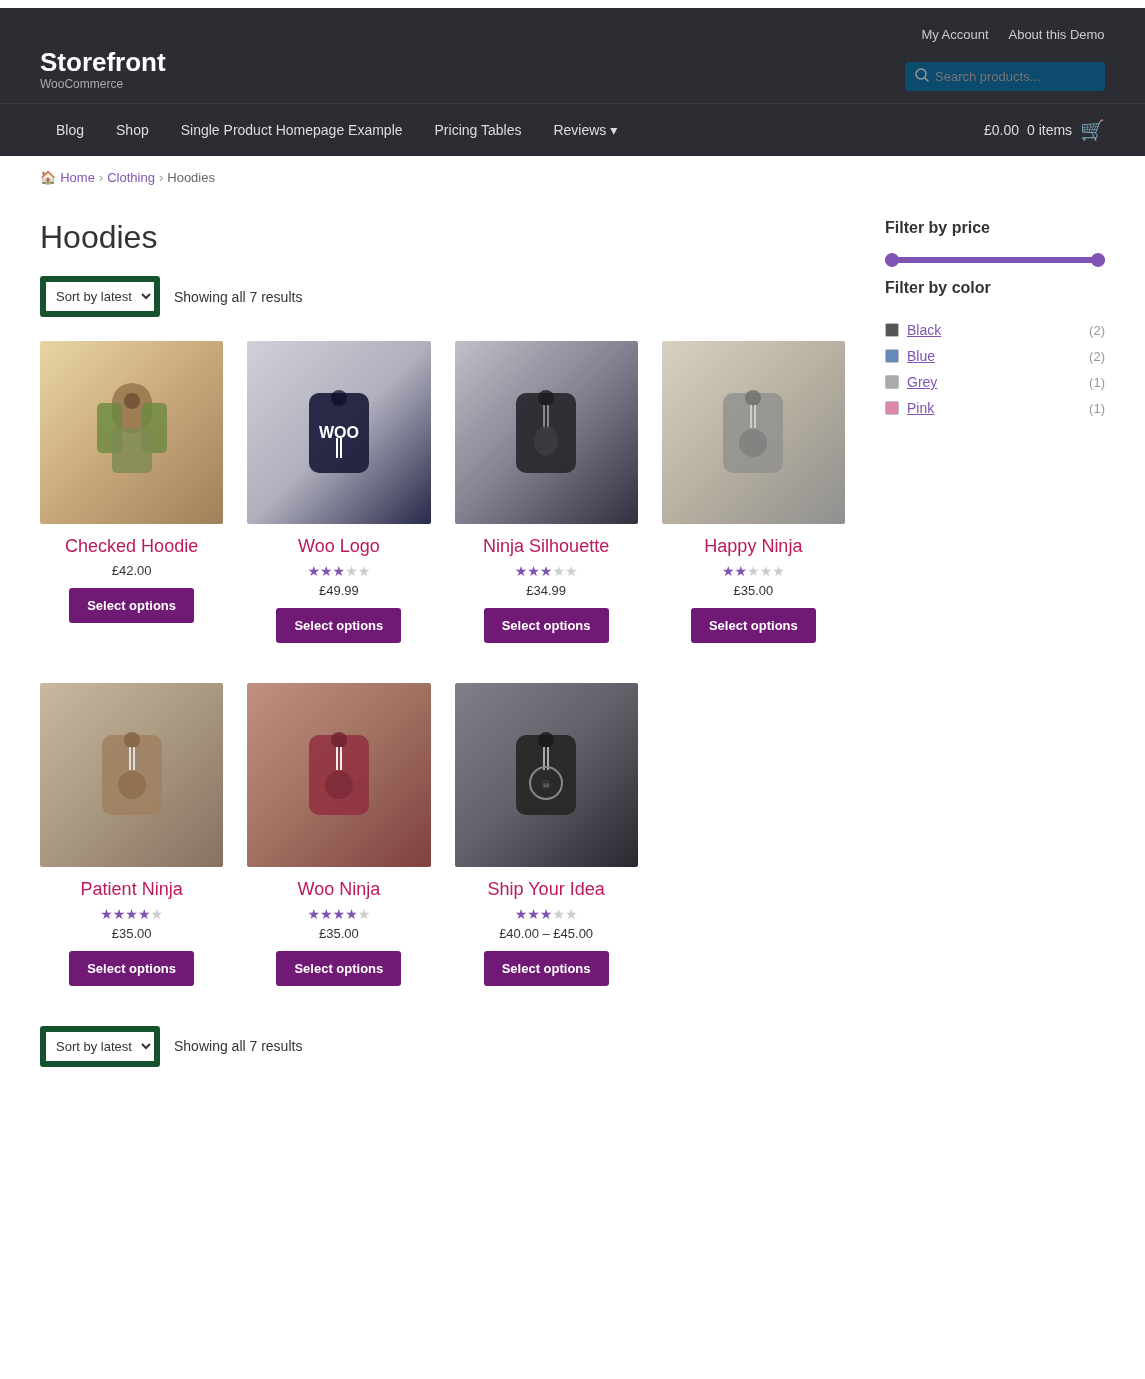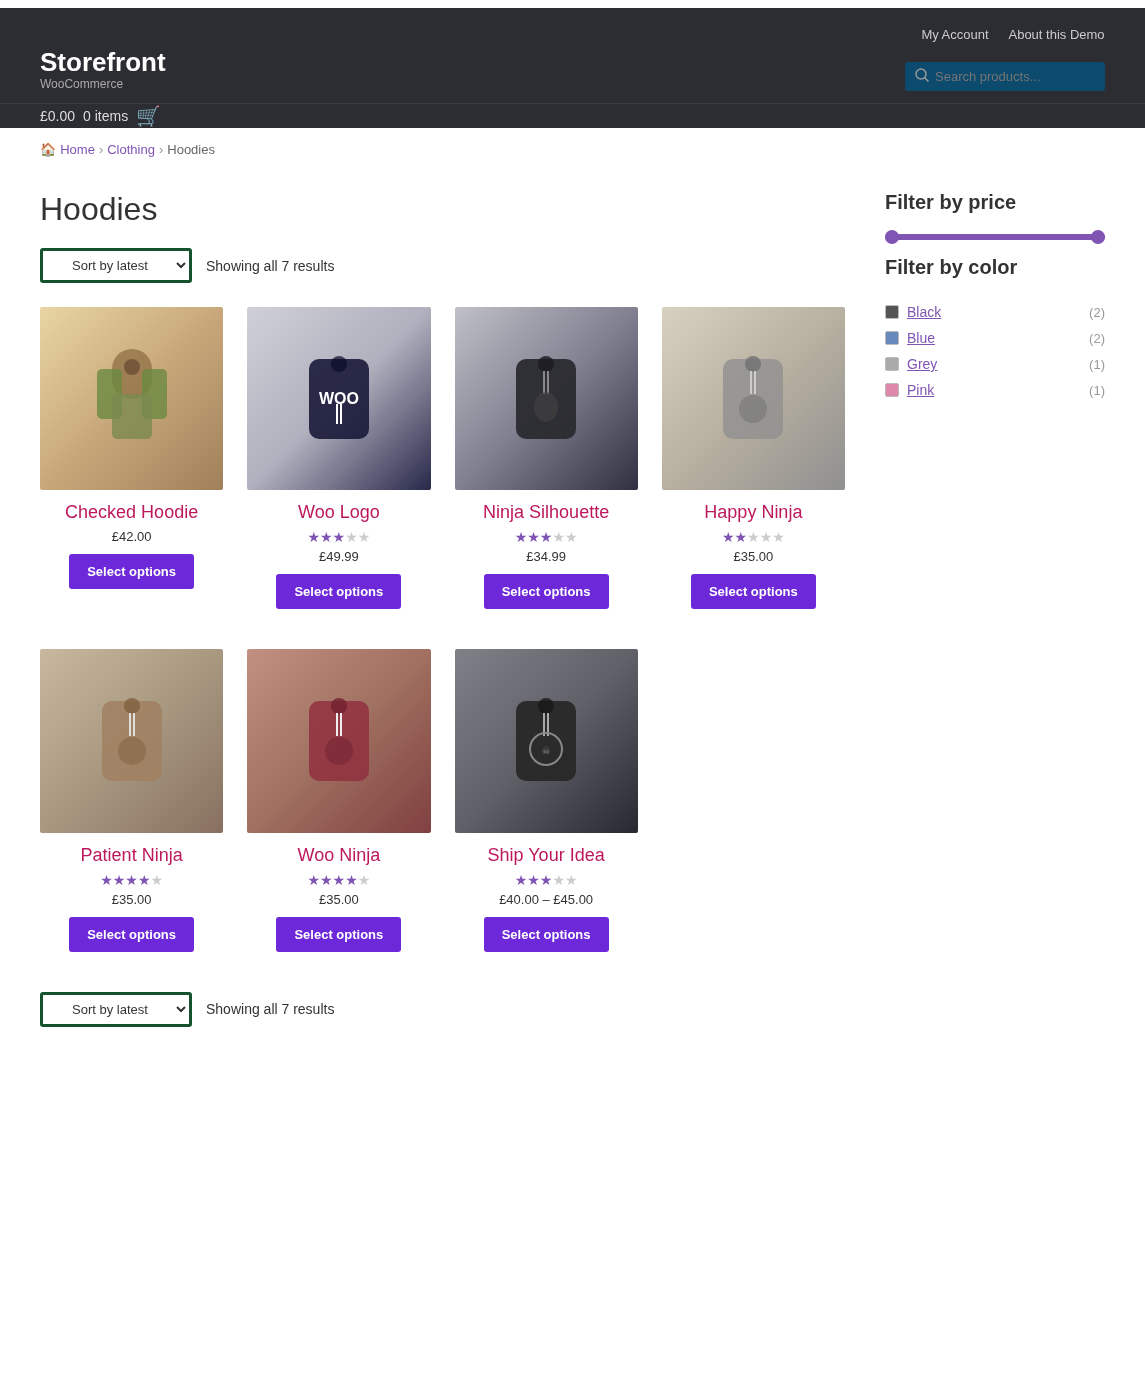--- a/index.html
+++ b/index.html
@@ -118,23 +118,23 @@
     }
 
     
     .woocommerce-toolbar {
       display: flex;
       align-items: center;
       gap: 14px;
       margin-bottom: 24px;
     }
     .sort-select {
-      border: 3px solid #14532d;
+      border: 6px solid #14532d;
       border-radius: 3px;
-      padding: 6px 25px;
+      padding: 6px 6px;
       font-size: 13px;
       color: #333;
       background: #fff;
       cursor: pointer;
     }
     .result-count { font-size: 14px; color: #333; }
 
     
     .products-grid {
       display: grid;
@@ -169,21 +169,21 @@
       font-size: 14px;
       margin-bottom: 4px;
     }
     .star-empty { color: #ccc; }
     .product-price {
       font-size: 13px;
       color: #333;
       margin-bottom: 10px;
     }
     .btn-select-options {
-      background: #6d28d9;
+      background: #701a75;
       color: #fff;
       border: none;
       border-radius: 3px;
       padding: 10px 18px;
       font-size: 13px;
       cursor: pointer;
       font-weight: 600;
       text-transform: none;
       transition: background 0.2s;
     }
@@ -191,21 +191,21 @@
     
     .products-row2 {
       display: grid;
       grid-template-columns: repeat(4, 1fr);
       gap: 24px;
       margin-bottom: 40px;
     }
 
     
     .widget-title {
-      font-size: 20px;
+      font-size: 16px;
       font-weight: 600;
       color: #333;
       margin-bottom: 20px;
       margin-top: 10px;
     }
     .widget-title:first-child { margin-top: 0; }
 
     
     .price-slider-track {
       position: relative;
@@ -316,20 +316,27 @@
               <circle cx="6" cy="6" r="5" stroke="#999" stroke-width="1.5"></circle>
               <line x1="10" y1="10" x2="13" y2="13" stroke="#999" stroke-width="1.5" stroke-linecap="round"></line>
             </svg>
           </span>
           <input type="text" placeholder="Search products..." style="">
         </div>
       </div>
     </div>
   </div>
   <nav class="main-nav">
+    <div class="main-nav-left">
+      <a>Blog</a>
+      <a>Shop</a>
+      <a>Single Product Homepage Example</a>
+      <a>Pricing Tables</a>
+      <a>Reviews ▾</a>
+    </div>
     <div class="cart-info">
       <span>£0.00</span>
       <span>0 items</span>
       <span class="cart-icon-unicode">🛒</span>
     </div>
   </nav>
 </header>
 
 <nav class="breadcrumb">
   <span>🏠</span>

